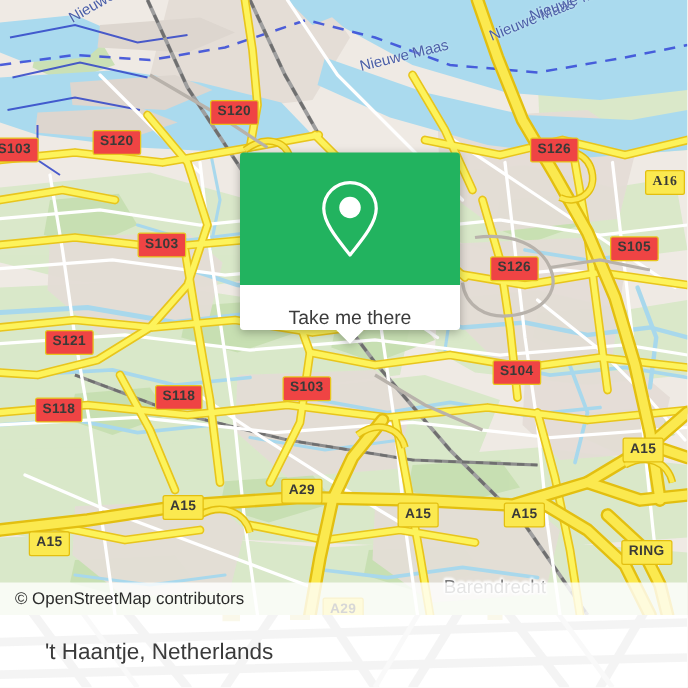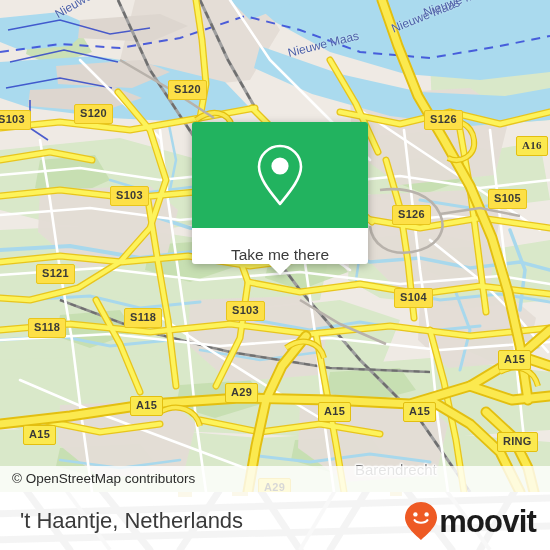--- a/index.html
+++ b/index.html
@@ -22,21 +22,21 @@
     left: 0; top: 0;
     width: 550px; height: 492px;
     overflow: hidden;
     background: #efe9e3;
   }
   #map svg { display: block; }
 
   
   .shield {
     position: absolute;
-    background: #fde047;
+    background: #ef4444;
     border: 1.6px solid #e8c51c;
     border-radius: 2px;
     color: #3a3a38;
     font-size: 11px;
     font-weight: bold;
     letter-spacing: 0.3px;
     line-height: 1;
     padding: 3px 5px 4px 5px;
     white-space: nowrap;
     font-family: "Liberation Sans", sans-serif;
@@ -138,23 +138,23 @@
   #bottom-bar-pattern {
     position: absolute;
     left: 0; top: 0;
     width: 550px; height: 58px;
     opacity: 0.55;
     pointer-events: none;
   }
   #place-name {
     position: relative;
     z-index: 2;
-    margin-left: 20px;
+    margin-left: 36px;
     color: #3a3a3a;
-    font-size: 22px;
+    font-size: 18px;
     font-family: "Liberation Sans", sans-serif;
   }
   #moovit-logo {
     position: absolute;
     right: 14px;
     top: 50%;
     transform: translateY(-50%);
     z-index: 2;
     display: flex;
     align-items: center;
@@ -472,24 +472,15 @@
       </g>
       <g fill="#f2e9c0" opacity="0.6">
         <rect x="178" y="0" width="14" height="5"></rect>
         <rect x="232" y="0" width="16" height="4"></rect>
         <rect x="390" y="0" width="12" height="4"></rect>
       </g>
     </svg>
 
     <div id="place-name">'t Haantje, Netherlands</div>
 
-    <div id="moovit-logo">
-      <svg width="34" height="40" viewBox="0 0 34 40">
-        <path d="M17 1 C8.2 1 1 8 1 16.6 C1 26.2 13 35.2 17 39 C21 35.2 33 26.2 33 16.6 C33 8 25.8 1 17 1 Z" fill="#ee5a24"></path>
-        <circle cx="11.4" cy="13.4" r="2.2" fill="#ffffff"></circle>
-        <circle cx="22.6" cy="13.4" r="2.2" fill="#ffffff"></circle>
-        <path d="M10.6 19.2 C12.8 22.6 21.2 22.6 23.4 19.2" fill="none" stroke="#ffffff" stroke-width="2.2" stroke-linecap="round"></path>
-      </svg>
-      <div id="moovit-wordmark">moovit</div>
-    </div>
   </div>
 
 </div>
 
 </body></html>

